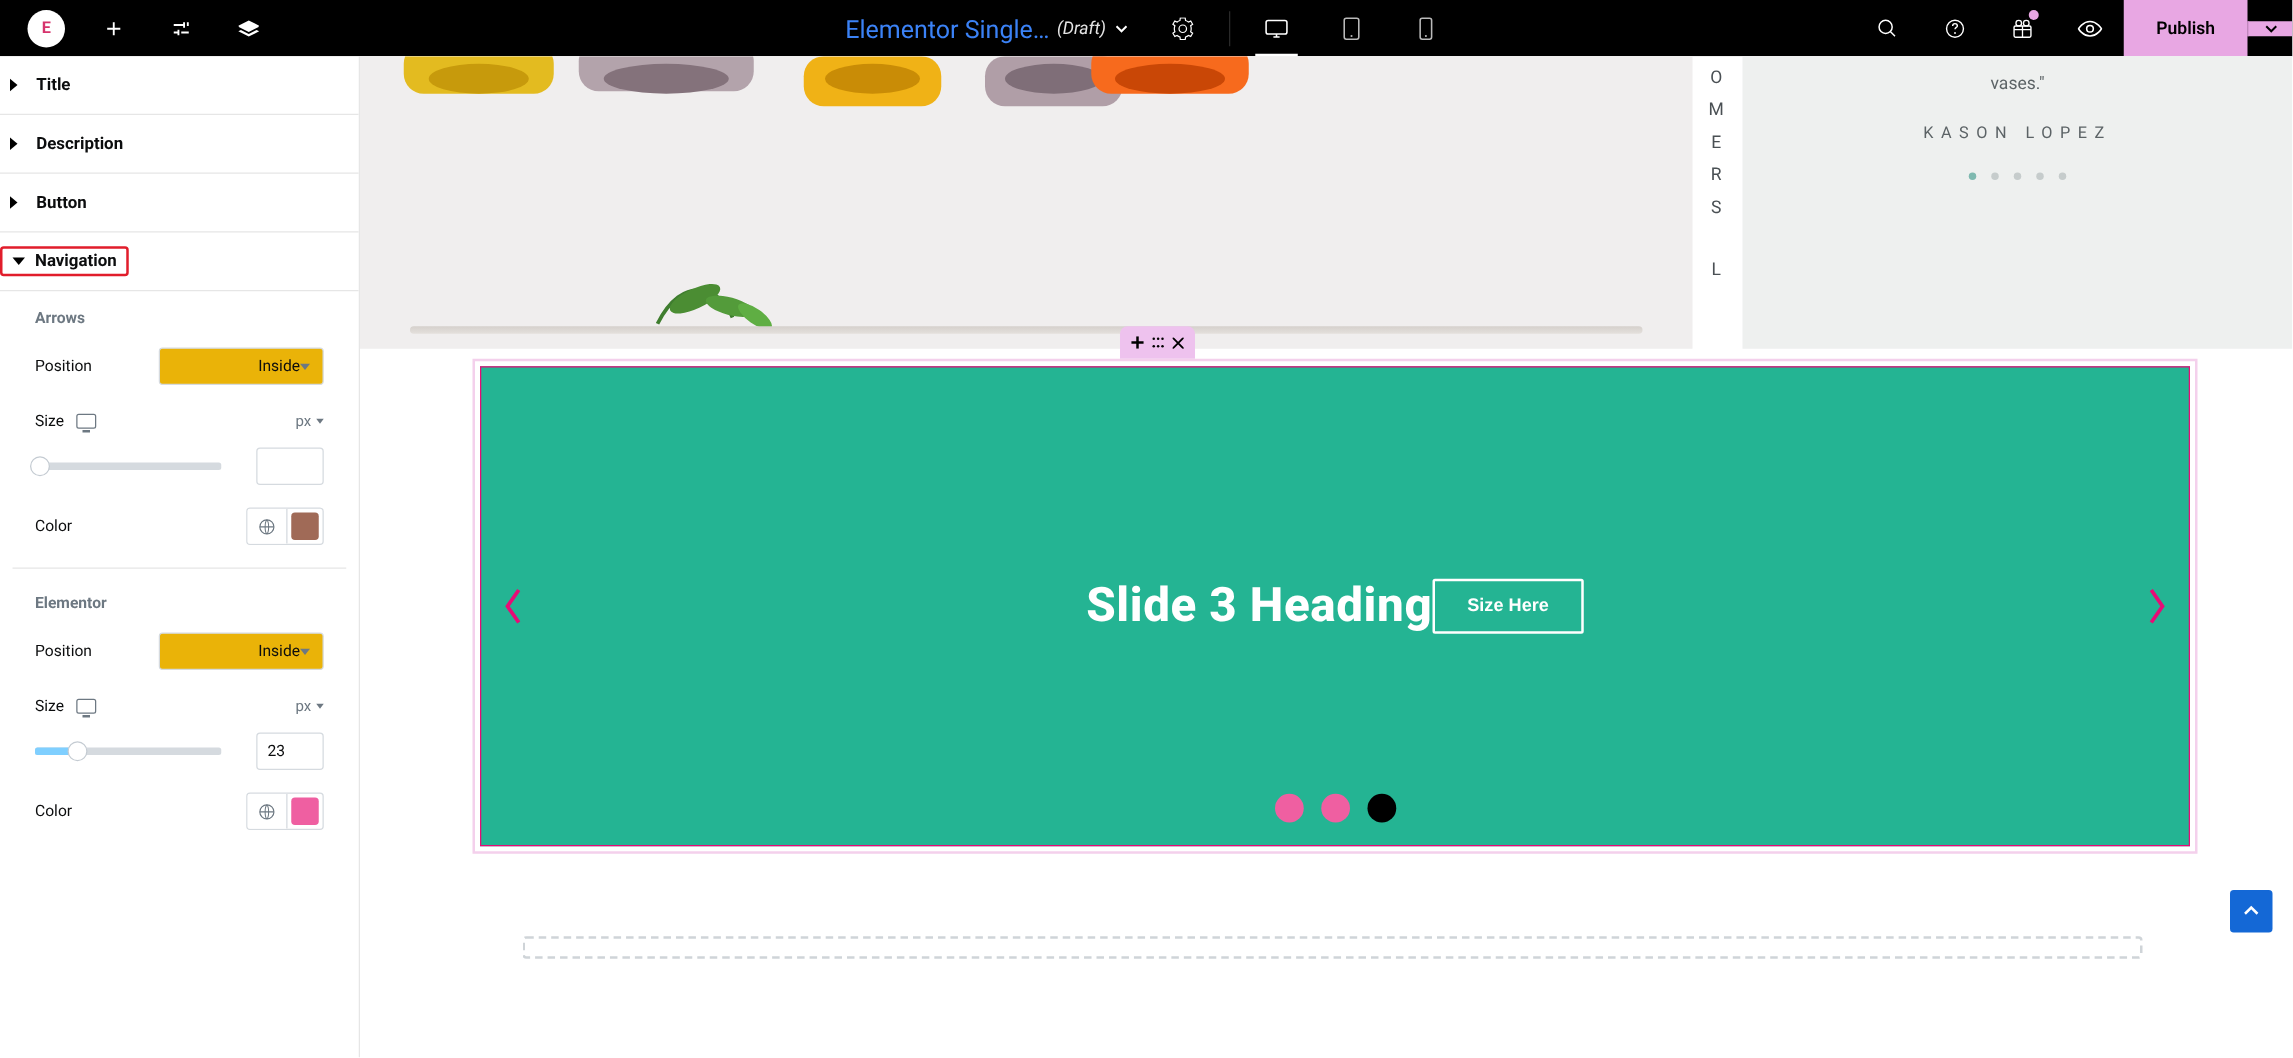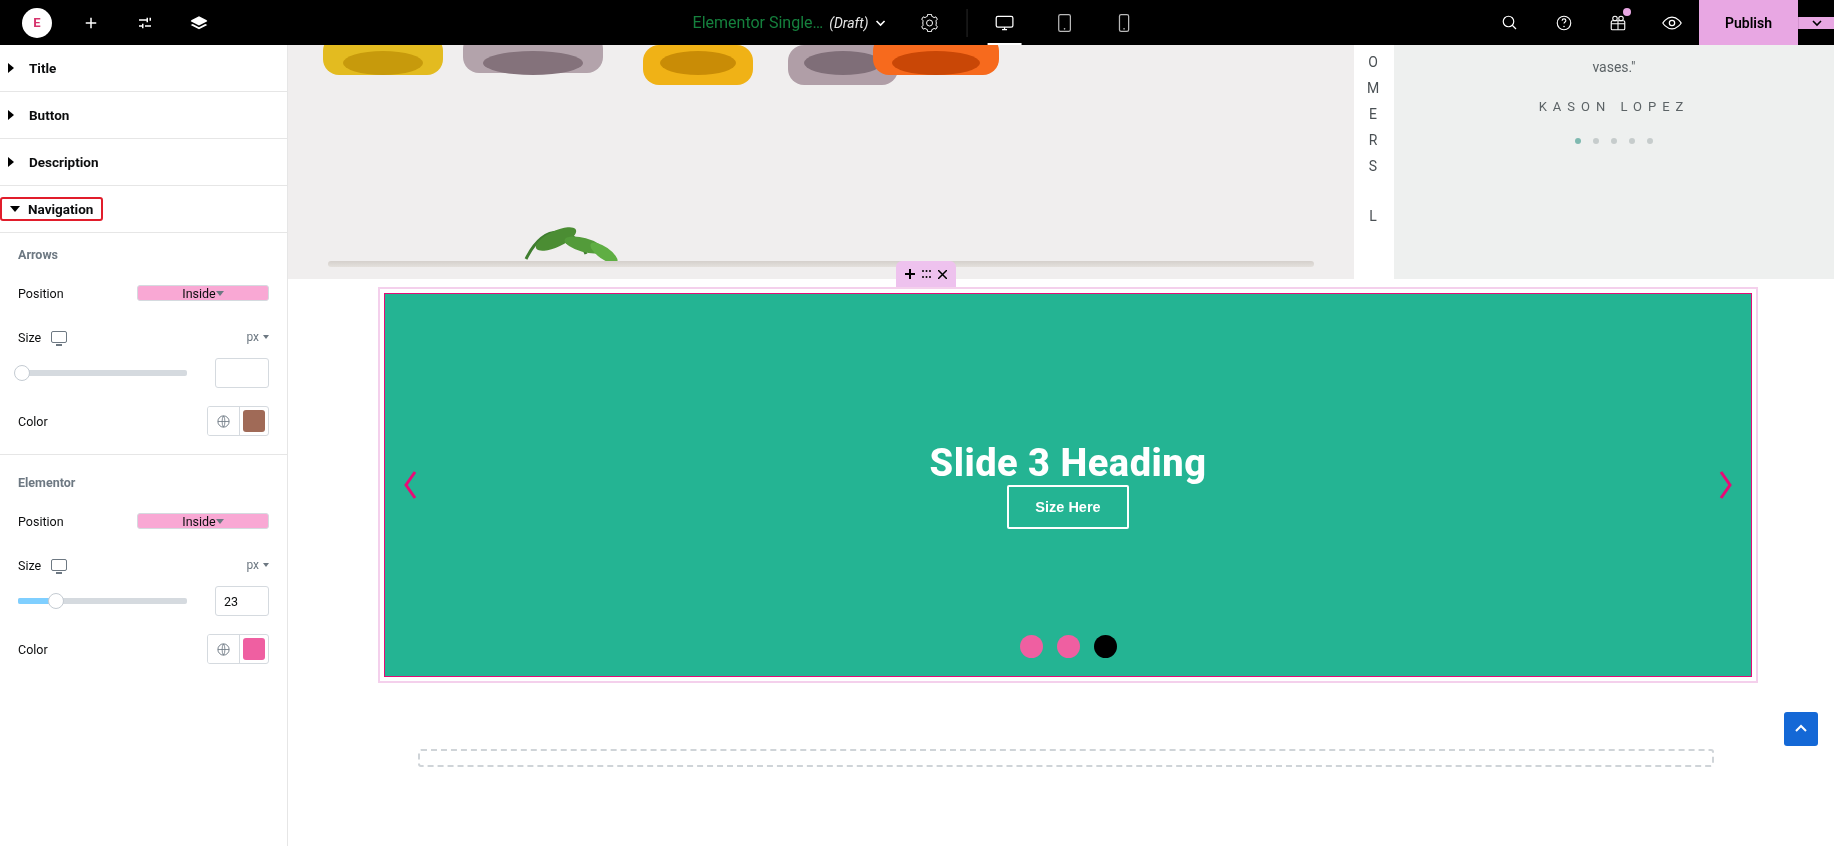--- a/index.html
+++ b/index.html
@@ -24,47 +24,47 @@
   
   .topbar{
     height:45px;background:#000;display:flex;align-items:stretch;color:#fff;position:relative;
   }
   .topbar .left,.topbar .center,.topbar .right{display:flex;align-items:center}
   .topbar .left{padding-left:10px;gap:0}
   .topbar .icon-box{width:54px;height:45px;display:flex;align-items:center;justify-content:center;cursor:pointer}
   .logo-circle{width:30px;height:30px;border-radius:50%;background:#fff;display:flex;align-items:center;justify-content:center;color:#d6336c;font-weight:700;font-size:13px}
   .topbar .center{position:absolute;left:50%;transform:translateX(-50%);height:100%;display:flex;align-items:center;gap:6px}
   .doc-title{display:flex;align-items:center;gap:6px;padding:0 10px;height:100%}
-  .doc-title .t1{color:#15803d;font-size:16px}
+  .doc-title .t1{color:#3b82f6;font-size:20px}
   .doc-title .t2{color:#e5e5e5;font-style:italic;font-size:14px}
   .divider{width:1px;height:28px;background:#2a2a2a;margin:0 4px}
   .icon-btn{width:54px;height:45px;display:flex;align-items:center;justify-content:center;cursor:pointer;position:relative}
   .icon-btn.active:after{content:"";position:absolute;left:10px;right:10px;bottom:0;height:2px;background:#fff}
   .topbar .right{margin-left:auto}
   .notif-dot{position:absolute;top:8px;right:14px;width:8px;height:8px;border-radius:50%;background:#e8a7e3}
   .publish{background:#e8a7e3;color:#000;height:45px;display:flex;align-items:center;justify-content:center;padding:0 26px;font-weight:600;font-size:14px;cursor:pointer}
   .publish-caret{width:36px;background:#e8a7e3;display:flex;align-items:center;justify-content:center;border-left:1px solid #d494cf;cursor:pointer}
 
   
   .layout{display:flex;height:calc(846px - 45px);position:relative}
   .sidepanel{width:288px;border-right:1px solid var(--panel-border);background:#fff;overflow:hidden;position:relative}
   .sp-header{height:45px;display:flex;align-items:center;justify-content:center;font-weight:700;font-size:15px;border-bottom:1px solid var(--panel-border)}
   .acc{border-bottom:1px solid var(--panel-border)}
   .acc-head{height:46px;display:flex;align-items:center;gap:10px;padding:0 8px;cursor:pointer;font-weight:700;font-size:13.5px}
   .acc-head .caret{width:0;height:0;border-left:5px solid transparent;border-right:5px solid transparent}
   .acc-head .caret.right{border-top:none;border-bottom:none;border-left:6px solid #000;border-top:5px solid transparent;border-bottom:5px solid transparent}
   .acc-head .caret.down{border-top:6px solid #000}
   .nav-box{border:2.5px solid #e11d2b;border-radius:3px;padding:2px 8px;margin-left:-8px}
 
-  .section-block{padding:14px 18px 6px}
+  .section-block{padding:14px 28px 6px}
   .section-title{color:#6d7882;font-weight:700;font-size:12.5px;margin:0 0 16px}
   .control-row{display:flex;align-items:center;justify-content:space-between;margin-bottom:14px;min-height:30px}
   .control-label{color:#0c0d0e;font-size:12.5px}
   .select{
-    width:132px;height:16px;border:1px solid var(--input-border);border-radius:3px;background:#f9a8d4;display:flex;align-items:center;justify-content:center;padding:0 10px;font-size:12.5px;cursor:pointer
+    width:132px;height:30px;border:1px solid var(--input-border);border-radius:3px;background:#eab308;display:flex;align-items:center;justify-content:flex-end;padding:0 10px;font-size:12.5px;cursor:pointer
   }
   .select .sel-caret{width:0;height:0;border-left:4px solid transparent;border-right:4px solid transparent;border-top:5px solid #6d7882}
   .unit{display:flex;align-items:center;gap:4px;color:#6d7882;font-size:12px}
   .unit .ucaret{width:0;height:0;border-left:3px solid transparent;border-right:3px solid transparent;border-top:4px solid #6d7882}
   .slider-row{display:flex;align-items:center;gap:28px;margin-bottom:18px}
   .slider{flex:1;height:26px;display:flex;align-items:center;position:relative}
   .track{position:absolute;left:0;right:0;height:6px;background:#d5dadf;border-radius:2px}
   .fill{position:absolute;left:0;height:6px;background:#7fcfff;border-radius:2px;width:0}
   .thumb{position:absolute;width:16px;height:16px;border-radius:50%;background:#fff;border:1px solid #c4cbd2;left:0;top:50%;transform:translate(-4px,-50%)}
   .num-input{width:54px;height:30px;border:1px solid var(--input-border);border-radius:3px;padding:0 8px;font-size:12.5px;display:flex;align-items:center}
@@ -111,21 +111,21 @@
   .dots{display:flex;gap:12px;margin-top:24px}
   .dots .d{width:6px;height:6px;border-radius:50%;background:#c6cccc}
   .dots .d.on{background:#7fb9b0}
 
   
   .bubble{position:absolute;left:608px;top:216px;width:60px;height:26px;background:#eec2ee;border-radius:6px 6px 0 0;display:flex;align-items:center;justify-content:space-around;padding:0 6px}
   .bubble .ic{width:12px;height:12px;display:flex;align-items:center;justify-content:center;color:#0a0a0a}
 
   
   .slide-wrap{position:absolute;left:96px;right:82px;top:248px;height:384px;border:1.5px solid #e50b77;background:var(--teal);outline:2px solid #f4d0ec;outline-offset:4px}
-  .slide-inner{position:absolute;inset:0;display:flex;flex-direction:column;align-items:center;justify-content:center;color:#fff}
+  .slide-inner{position:absolute;inset:0;display:flex;flex-direction:row;align-items:center;justify-content:center;color:#fff}
   .slide-title{font-size:38px;font-weight:800;margin:0;letter-spacing:.5px}
   .slide-desc{font-family:Georgia,'Times New Roman',serif;font-size:18px;margin:22px 0 26px}
   .slide-btn{border:2px solid #fff;color:#fff;background:transparent;padding:12px 26px;font-weight:700;font-size:14.5px;border-radius:2px;cursor:pointer}
   .arrow{position:absolute;top:50%;transform:translateY(-50%);color:var(--magenta);}
   .arrow.left{left:16px}.arrow.right{right:16px}
   .pager{position:absolute;bottom:18px;left:0;right:0;display:flex;justify-content:center;gap:14px}
   .pager .p{width:23px;height:23px;border-radius:50%}
   .pager .p1{background:#ef5fa1}.pager .p2{background:#ef5fa1}.pager .p3{background:#000}
 
   
@@ -241,27 +241,27 @@
 
     <div class="acc">
       <div class="acc-head">
           <span class="caret right"></span>
           <span>Title</span>
         </div>
     </div>
     <div class="acc">
       <div class="acc-head">
           <span class="caret right"></span>
-          <span>Button</span>
+          <span>Description</span>
         </div>
     </div>
     <div class="acc">
       <div class="acc-head">
           <span class="caret right"></span>
-          <span>Description</span>
+          <span>Button</span>
         </div>
     </div>
     <div class="acc">
       <div class="acc-head">
         <span class="nav-box" style="display:inline-flex;align-items:center;gap:8px">
           <span class="caret down"></span>
           <span>Navigation</span>
         </span>
       </div>
     </div>

